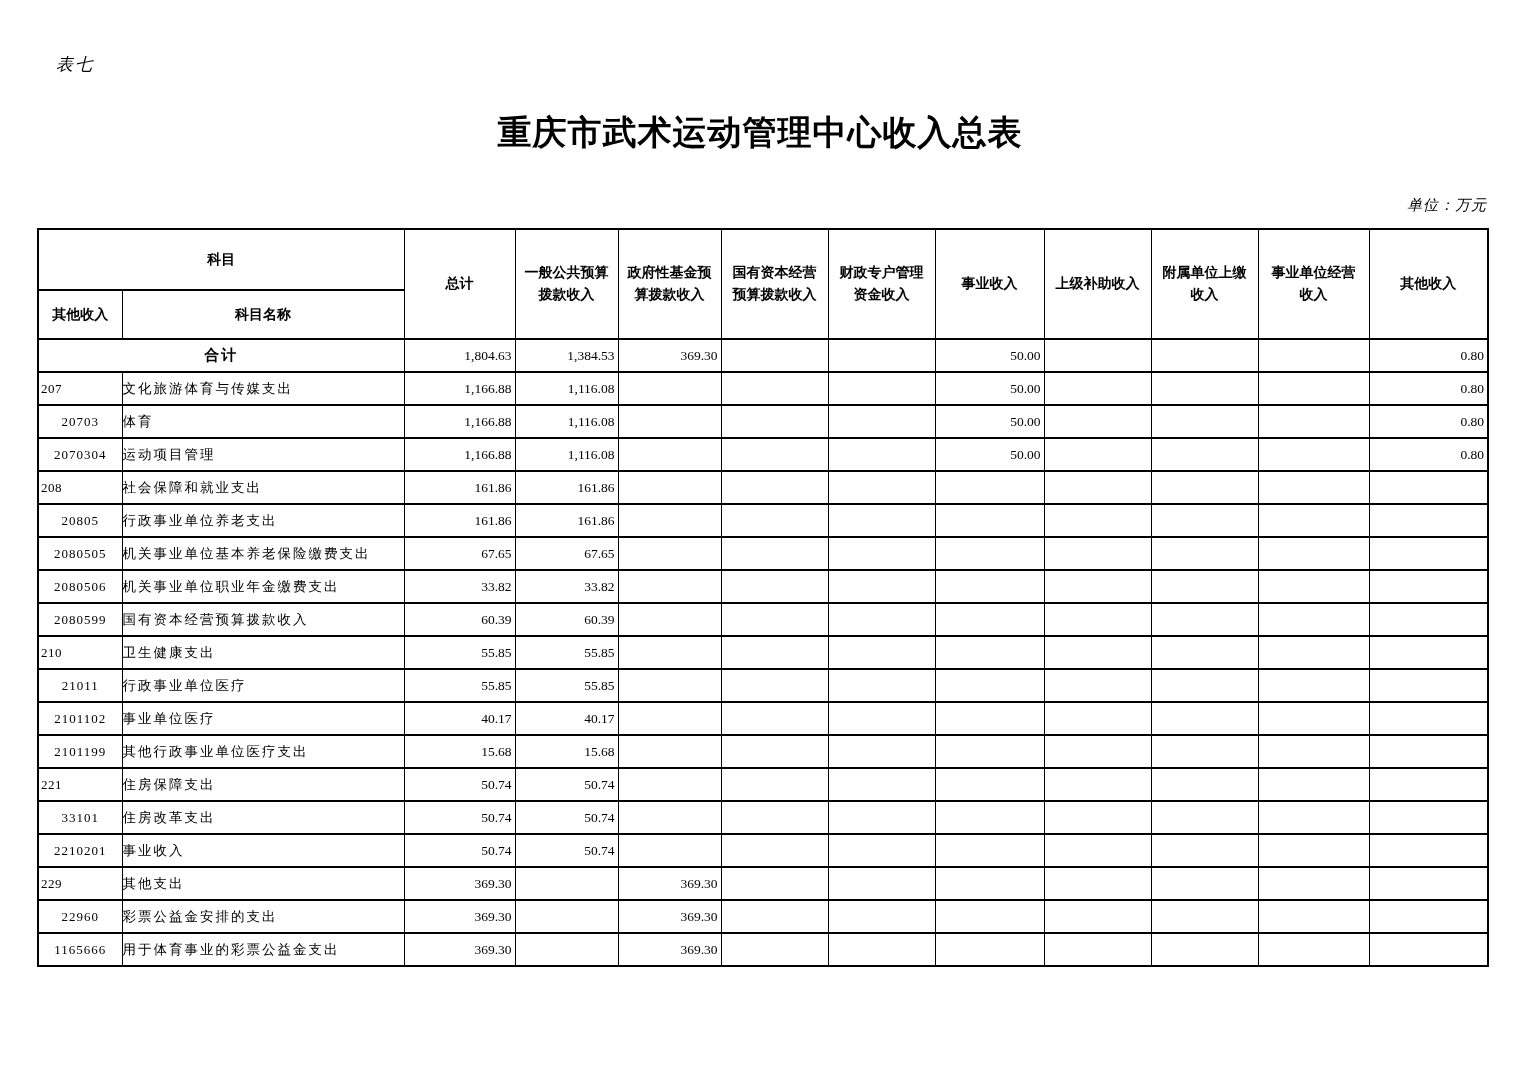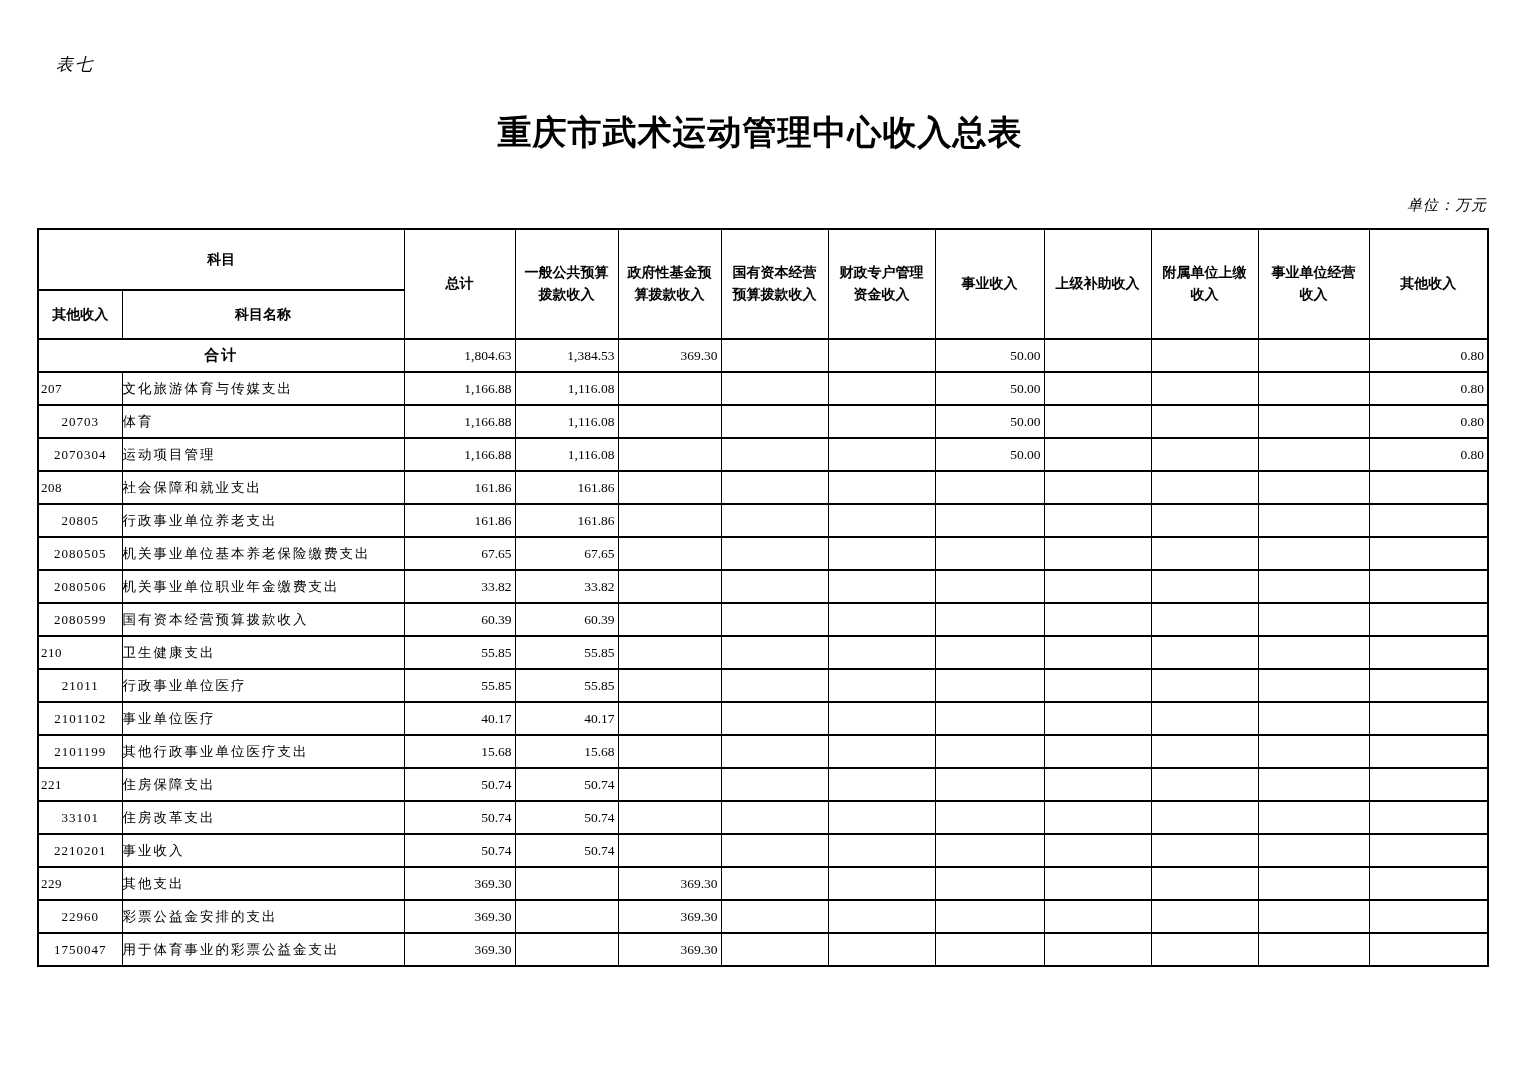--- a/index.html
+++ b/index.html
@@ -347,21 +347,21 @@
         <td class="num">369.30</td>
         <td class="num"></td>
         <td class="num"></td>
         <td class="num"></td>
         <td class="num"></td>
         <td class="num"></td>
         <td class="num"></td>
         <td class="num"></td>
       </tr>
       <tr>
-        <td class="code lv3">1750047</td>
+        <td class="code lv3">1165666</td>
         <td class="name lv3">用于体育事业的彩票公益金支出</td>
         <td class="num">369.30</td>
         <td class="num"></td>
         <td class="num">369.30</td>
         <td class="num"></td>
         <td class="num"></td>
         <td class="num"></td>
         <td class="num"></td>
         <td class="num"></td>
         <td class="num"></td>

